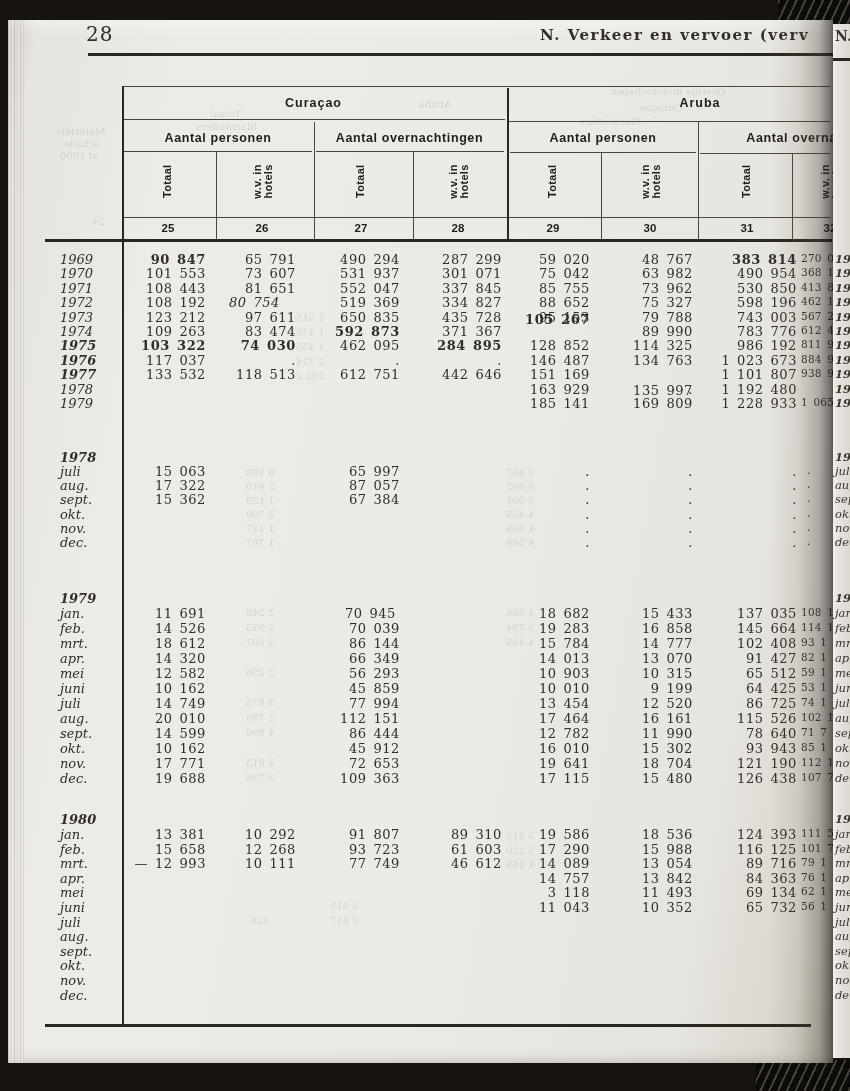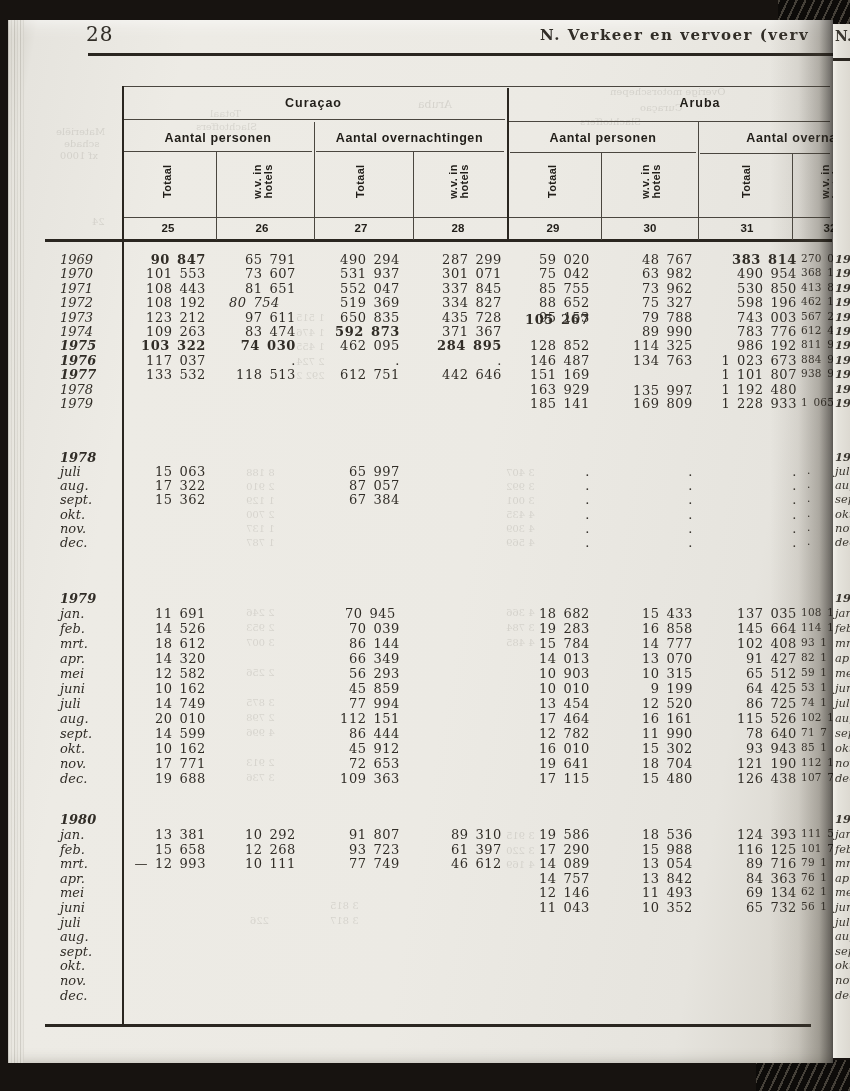--- a/index.html
+++ b/index.html
@@ -399,41 +399,41 @@
         <div class="cell" style="left: 310px; top: 827px; width: 90px;">91 807</div>
         <div class="cell" style="left: 412px; top: 827px; width: 90px;">89 310</div>
         <div class="cell" style="left: 512px; top: 827px; width: 78px;">19 586</div>
         <div class="cell" style="left: 604px; top: 827px; width: 89px;">18 536</div>
         <div class="cell" style="left: 700px; top: 827px; width: 97px;">124 393</div>
         <div class="cell clip32" style="left: 801px; top: 827px; width: 40px;">111 5</div>
         <div class="rlabel" style="top: 841.6px;">feb.</div>
         <div class="cell" style="left: 126px; top: 841.6px; width: 80px;">15 658</div>
         <div class="cell" style="left: 216px; top: 841.6px; width: 80px;">12 268</div>
         <div class="cell" style="left: 310px; top: 841.6px; width: 90px;">93 723</div>
-        <div class="cell" style="left: 412px; top: 841.6px; width: 90px;">61 397</div>
+        <div class="cell" style="left: 412px; top: 841.6px; width: 90px;">61 603</div>
         <div class="cell" style="left: 512px; top: 841.6px; width: 78px;">17 290</div>
         <div class="cell" style="left: 604px; top: 841.6px; width: 89px;">15 988</div>
         <div class="cell" style="left: 700px; top: 841.6px; width: 97px;">116 125</div>
         <div class="cell clip32" style="left: 801px; top: 841.6px; width: 40px;">101 7</div>
         <div class="rlabel" style="top: 856.2px;">mrt.</div>
         <div class="cell" style="left: 126px; top: 856.2px; width: 80px;">—  12 993</div>
         <div class="cell" style="left: 216px; top: 856.2px; width: 80px;">10 111</div>
         <div class="cell" style="left: 310px; top: 856.2px; width: 90px;">77 749</div>
         <div class="cell" style="left: 412px; top: 856.2px; width: 90px;">46 612</div>
         <div class="cell" style="left: 512px; top: 856.2px; width: 78px;">14 089</div>
         <div class="cell" style="left: 604px; top: 856.2px; width: 89px;">13 054</div>
         <div class="cell" style="left: 700px; top: 856.2px; width: 97px;">89 716</div>
         <div class="cell clip32" style="left: 801px; top: 856.2px; width: 40px;">79 1</div>
         <div class="rlabel" style="top: 870.8px;">apr.</div>
         <div class="cell" style="left: 512px; top: 870.8px; width: 78px;">14 757</div>
         <div class="cell" style="left: 604px; top: 870.8px; width: 89px;">13 842</div>
         <div class="cell" style="left: 700px; top: 870.8px; width: 97px;">84 363</div>
         <div class="cell clip32" style="left: 801px; top: 870.8px; width: 40px;">76 1</div>
         <div class="rlabel" style="top: 885.4px;">mei</div>
-        <div class="cell" style="left: 512px; top: 885.4px; width: 78px;">12 146</div>
+        <div class="cell" style="left: 512px; top: 885.4px; width: 78px;">3 118</div>
         <div class="cell" style="left: 604px; top: 885.4px; width: 89px;">11 493</div>
         <div class="cell" style="left: 700px; top: 885.4px; width: 97px;">69 134</div>
         <div class="cell clip32" style="left: 801px; top: 885.4px; width: 40px;">62 1</div>
         <div class="rlabel" style="top: 900px;">juni</div>
         <div class="cell" style="left: 512px; top: 900px; width: 78px;">11 043</div>
         <div class="cell" style="left: 604px; top: 900px; width: 89px;">10 352</div>
         <div class="cell" style="left: 700px; top: 900px; width: 97px;">65 732</div>
         <div class="cell clip32" style="left: 801px; top: 900px; width: 40px;">56 1</div>
         <div class="rlabel" style="top: 914.6px;">juli</div>
         <div class="rlabel" style="top: 929.2px;">aug.</div>

